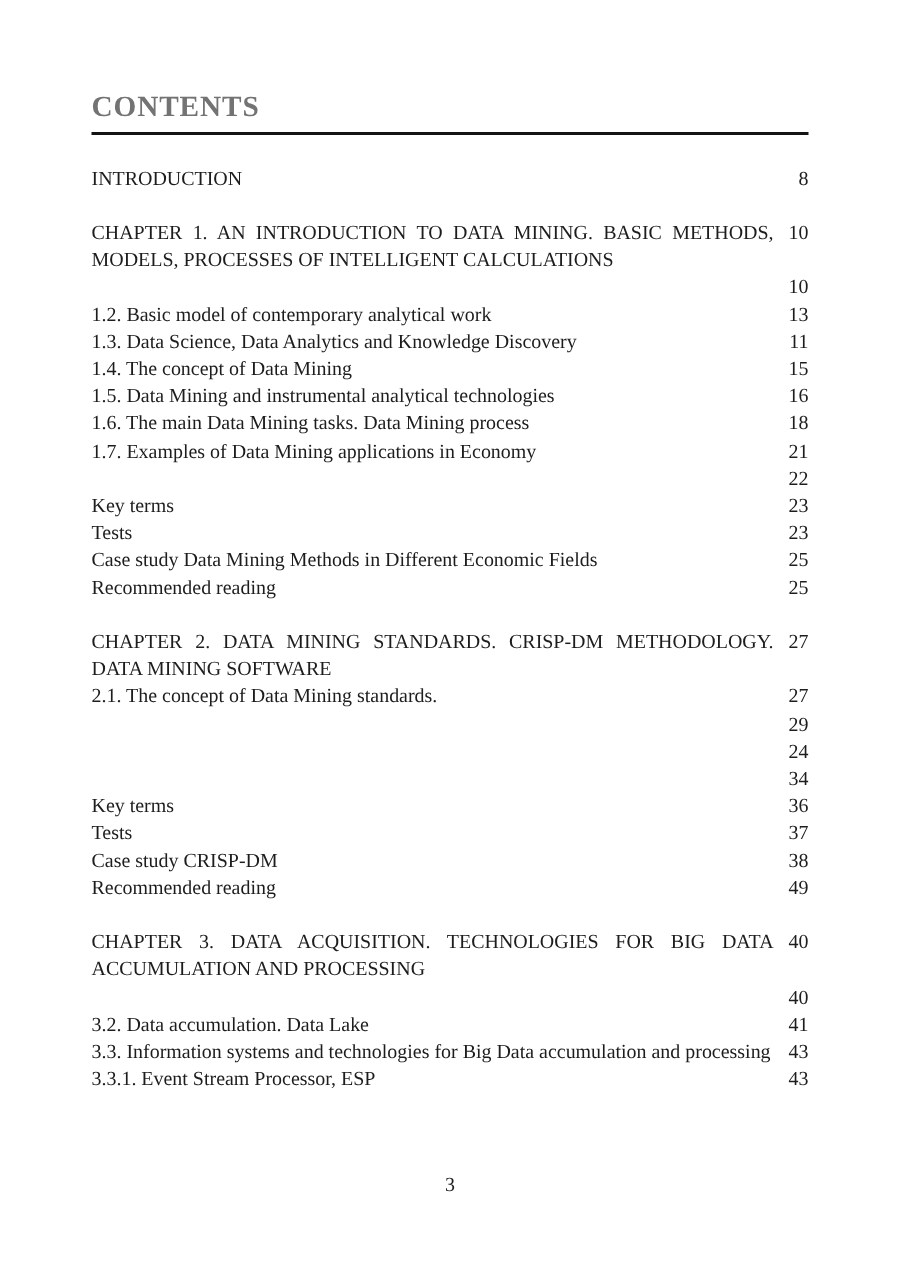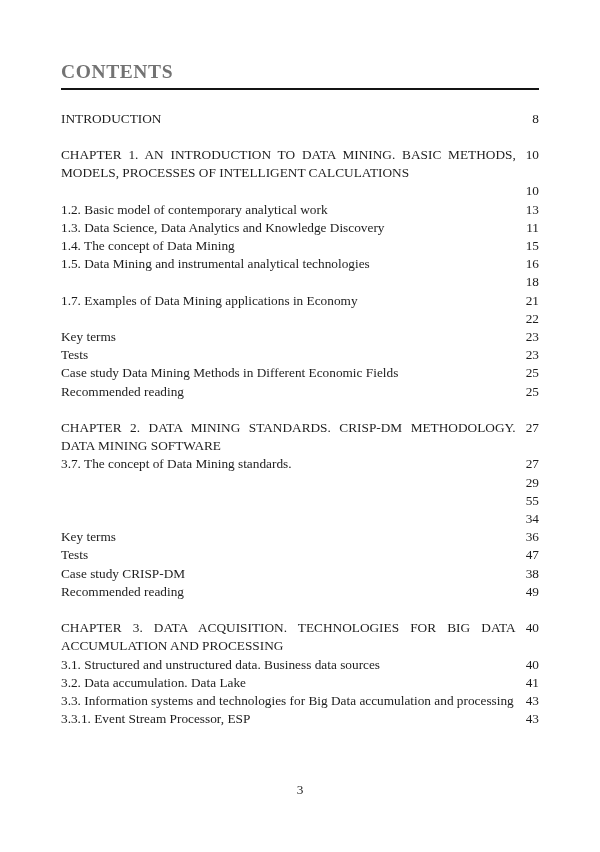--- a/index.html
+++ b/index.html
@@ -116,40 +116,40 @@
 
     <div id="toc-list">
         <p class="entry single"><span class="pageno">8</span><span>INTRODUCTION</span></p>
         <div class="gap"></div>
         <p class="entry chapter"><span class="pageno">10</span><span>CHAPTER 1. AN INTRODUCTION TO DATA MINING. BASIC METHODS, MODELS, PROCESSES OF INTELLIGENT CALCULATIONS</span></p>
         <p class="entry"><span class="pageno">10</span></p>
         <p class="entry single"><span class="pageno">13</span><span>1.2. Basic model of contemporary analytical work</span></p>
         <p class="entry single"><span class="pageno">11</span><span>1.3. Data Science, Data Analytics and Knowledge Discovery</span></p>
         <p class="entry single"><span class="pageno">15</span><span>1.4. The concept of Data Mining</span></p>
         <p class="entry single"><span class="pageno">16</span><span>1.5. Data Mining and instrumental analytical technologies</span></p>
-        <p class="entry single"><span class="pageno">18</span></p>
+        <p class="entry single"><span class="pageno">18</span><span>1.6. The main Data Mining tasks. Data Mining process</span></p>
         <p class="entry single"><span class="pageno">21</span><span>1.7. Examples of Data Mining applications in Economy</span></p>
         <p class="entry single"><span class="pageno">22</span></p>
         <p class="entry single"><span class="pageno">23</span><span>Key terms</span></p>
         <p class="entry single"><span class="pageno">23</span><span>Tests</span></p>
         <p class="entry single"><span class="pageno">25</span><span>Case study </span><span class="italic">Data Mining Methods in Different Economic Fields</span></p>
         <p class="entry single"><span class="pageno">25</span><span>Recommended reading</span></p>
         <div class="gap"></div>
         <p class="entry chapter"><span class="pageno">27</span><span>CHAPTER 2. DATA MINING STANDARDS. CRISP-DM METHODOLOGY. DATA MINING SOFTWARE</span></p>
-        <p class="entry single"><span class="pageno">27</span><span>3.7. The concept of Data Mining standards.</span></p>
+        <p class="entry single"><span class="pageno">27</span><span>2.1. The concept of Data Mining standards.</span></p>
         <p class="entry single"><span class="pageno">29</span></p>
-        <p class="entry single"><span class="pageno">55</span></p>
+        <p class="entry single"><span class="pageno">24</span></p>
         <p class="entry single"><span class="pageno">34</span></p>
         <p class="entry single"><span class="pageno">36</span><span>Key terms</span></p>
-        <p class="entry single"><span class="pageno">47</span><span>Tests</span></p>
+        <p class="entry single"><span class="pageno">37</span><span>Tests</span></p>
         <p class="entry single"><span class="pageno">38</span><span>Case study </span><span class="italic">CRISP-DM</span></p>
         <p class="entry single"><span class="pageno">49</span><span>Recommended reading</span></p>
         <div class="gap"></div>
         <p class="entry chapter"><span class="pageno">40</span><span>CHAPTER 3. DATA ACQUISITION. TECHNOLOGIES FOR BIG DATA ACCUMULATION AND PROCESSING</span></p>
-        <p class="entry single"><span class="pageno">40</span><span>3.1. Structured and unstructured data. Business data sources</span></p>
+        <p class="entry single"><span class="pageno">40</span></p>
         <p class="entry single"><span class="pageno">41</span><span>3.2. Data accumulation. Data Lake</span></p>
         <p class="entry"><span class="pageno">43</span><span>3.3. Information systems and technologies for Big Data accumulation and processing</span></p>
         <p class="entry single"><span class="pageno">43</span><span>3.3.1. Event Stream Processor, ESP</span></p>
       </div>
 
   </div>
 
   <div class="folio">3</div>
 
 </div>

